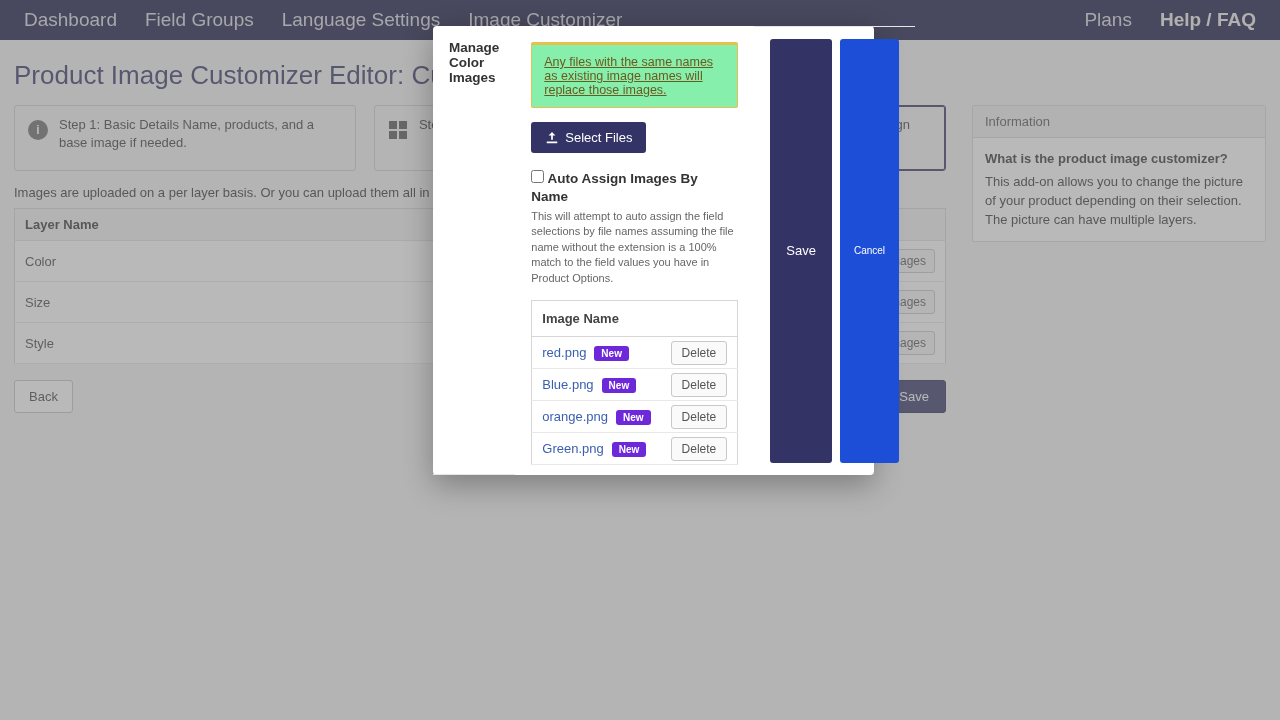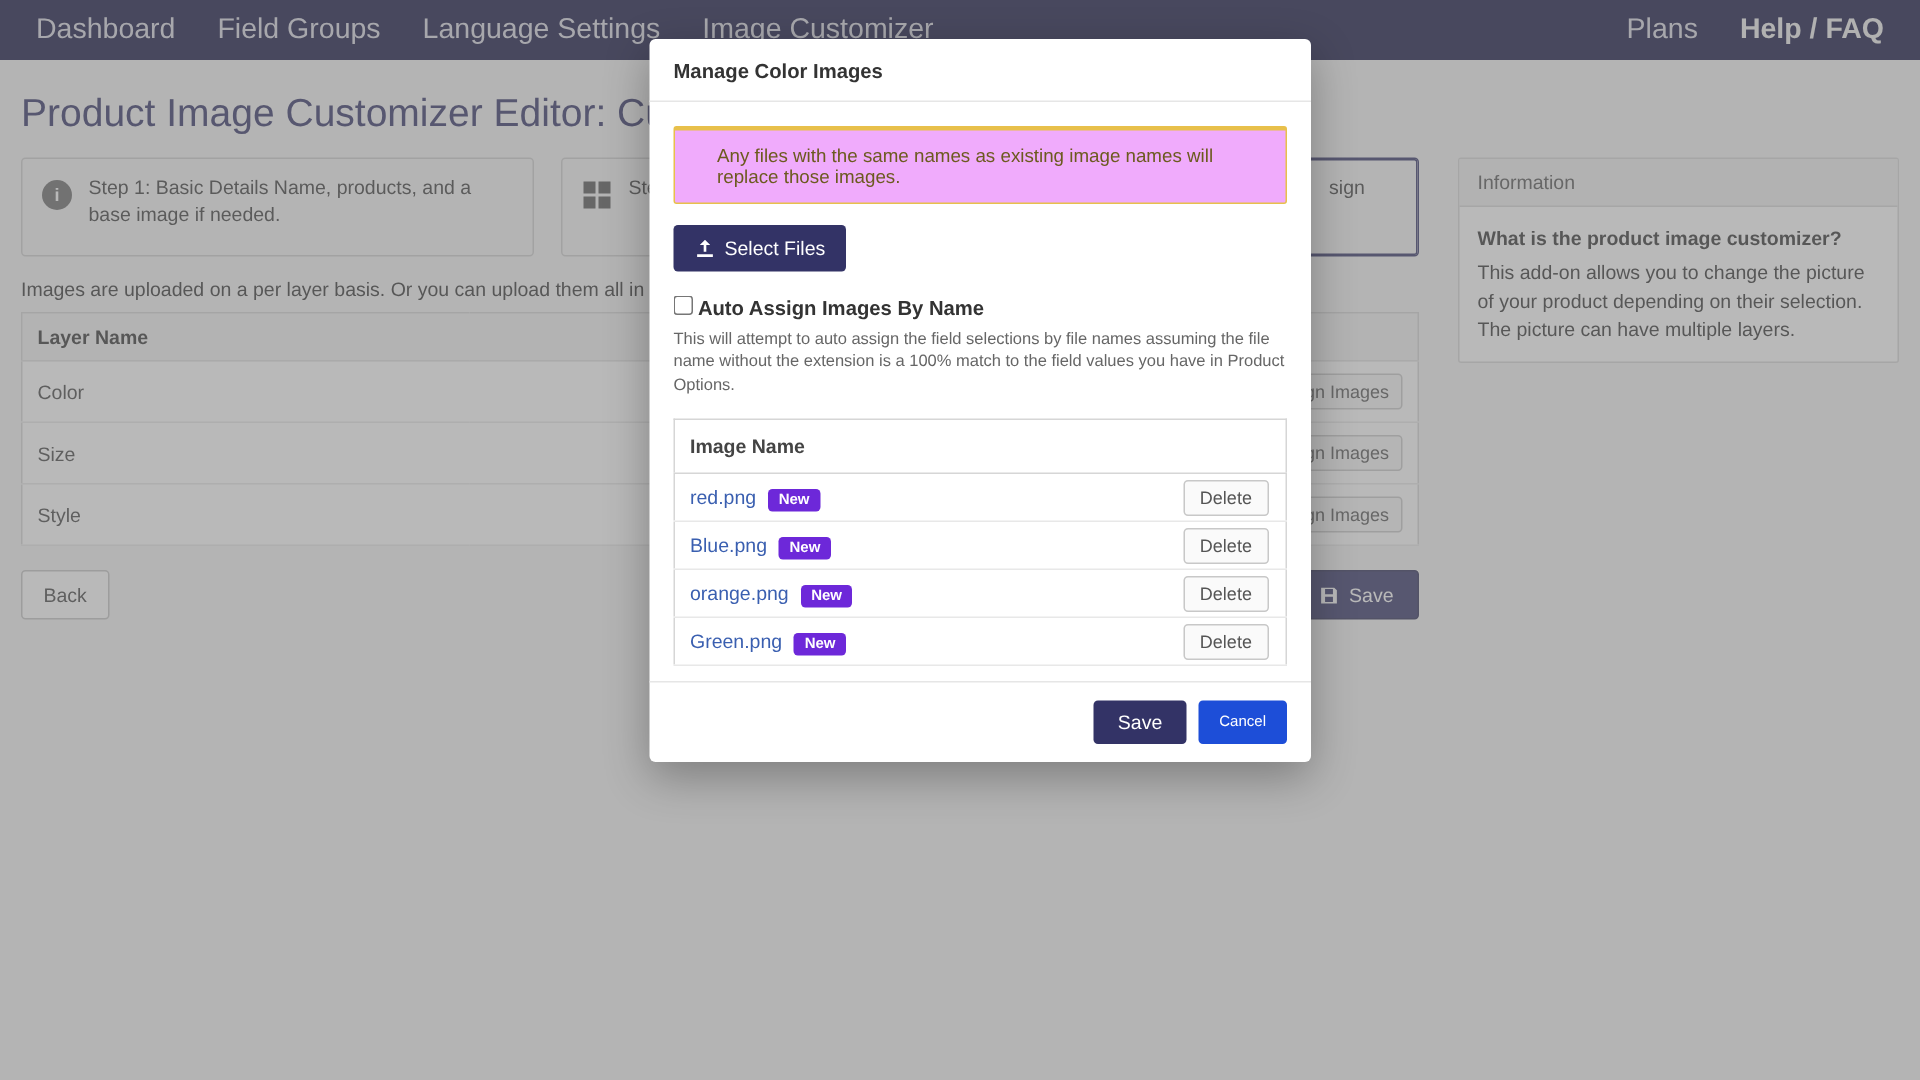--- a/index.html
+++ b/index.html
@@ -28,24 +28,24 @@
   .btn-back { background:#fff; border:1px solid #c4c4c4; border-radius:3px; padding:8px 14px; font-size:13px; color:#444; cursor:pointer; }
   .btn-save { background:#333366; border:1px solid #2a2a55; color:#fff; border-radius:3px; padding:8px 16px; font-size:13px; cursor:pointer; display:flex; align-items:center; gap:6px; }
   .info-panel { border: 1px solid #d8d8d8; border-radius: 2px; background:#fff; }
   .info-head { background: #f0f0f0; padding: 8px 12px; font-size: 13px; color: #555; border-bottom:1px solid #d8d8d8; }
   .info-body { padding: 12px; font-size: 13px; color: #333; line-height:1.45; }
   .info-body strong { font-weight: 600; display:block; margin-bottom:4px; }
 
   
   .overlay { position: fixed; inset: 0; background: rgba(120,120,120,0.55); display:flex; align-items: flex-start; justify-content: center; }
 
-  .modal { width: 441px; background: #fff; border-radius: 4px; margin-top: 26px; box-shadow: 0 10px 30px rgba(0,0,0,0.3); display:flex; flex-direction:column;margin-left:27px; }
+  .modal { width: 441px; background: #fff; border-radius: 4px; margin-top: 26px; box-shadow: 0 10px 30px rgba(0,0,0,0.3); display:flex; flex-direction:row;margin-left:27px; }
   .modal-head { padding: 14px 16px 12px; font-size: 13.5px; font-weight: 600; color: #333; border-bottom:1px solid #e6e6e6; }
   .modal-body { padding: 16px 16px 10px; }
-  .warning-box { border:1px solid #e8c04b; background:#f0abfc; color:#6c5a1f; font-size:12.5px; padding:10px 28px; border-radius:2px; margin-bottom:14px; border-top:3px solid #e8c04b; }
+  .warning-box { border:1px solid #e8c04b; background:#86efac; color:#6c5a1f; font-size:12.5px; padding:10px 12px; border-radius:2px; margin-bottom:14px; border-top:3px solid #e8c04b;text-decoration:underline; }
   .btn-select { background:#333366; color:#fff; border:none; border-radius:3px; padding:8px 14px; font-size:13px; display:inline-flex; align-items:center; gap:6px; cursor:pointer; }
   .auto-assign { margin-top: 16px; }
   .auto-assign label { font-size:13.5px; font-weight:600; color:#333; cursor:pointer; }
   .auto-assign-help { font-size:11px; color:#666; margin-top:4px; line-height:1.4; }
 
   .img-table { width:100%; border:1px solid #d6d6d6; border-collapse: collapse; margin-top:14px; }
   .img-table th { text-align:left; font-size:13px; background:#fff; padding:10px 10px; border-bottom:1px solid #d6d6d6; color:#444; font-weight:600; }
   .img-table td { font-size:13px; padding:8px 10px; border-bottom:1px solid #e8e8e8; vertical-align: middle; }
   .img-name { color:#3a5fb0; cursor:pointer; }
   .badge-new { background:#6d28d9; color:#fff; font-size:10px; padding:2px 7px; border-radius:3px; margin-left:8px; font-weight:600; }

